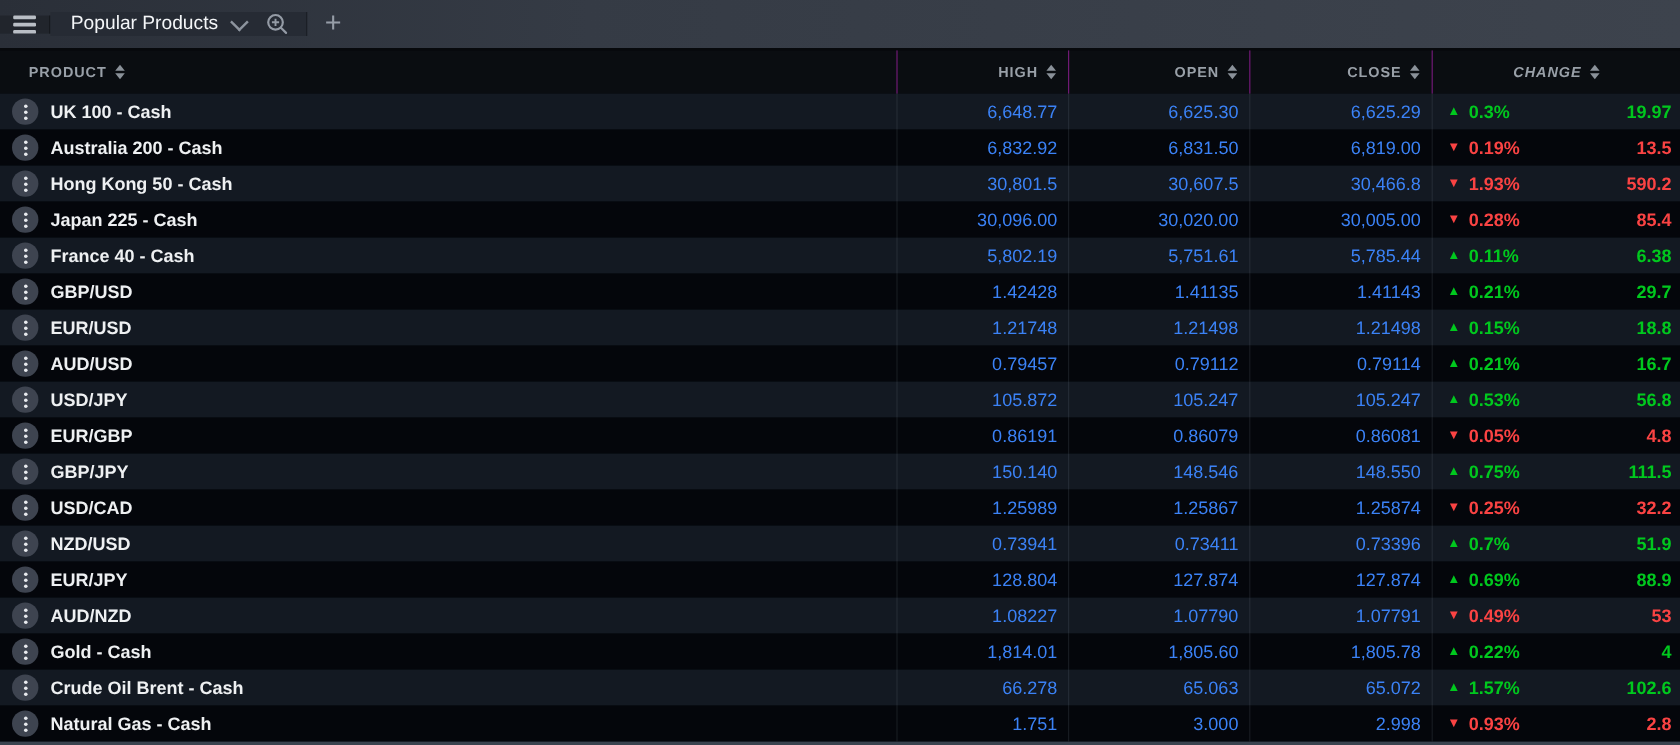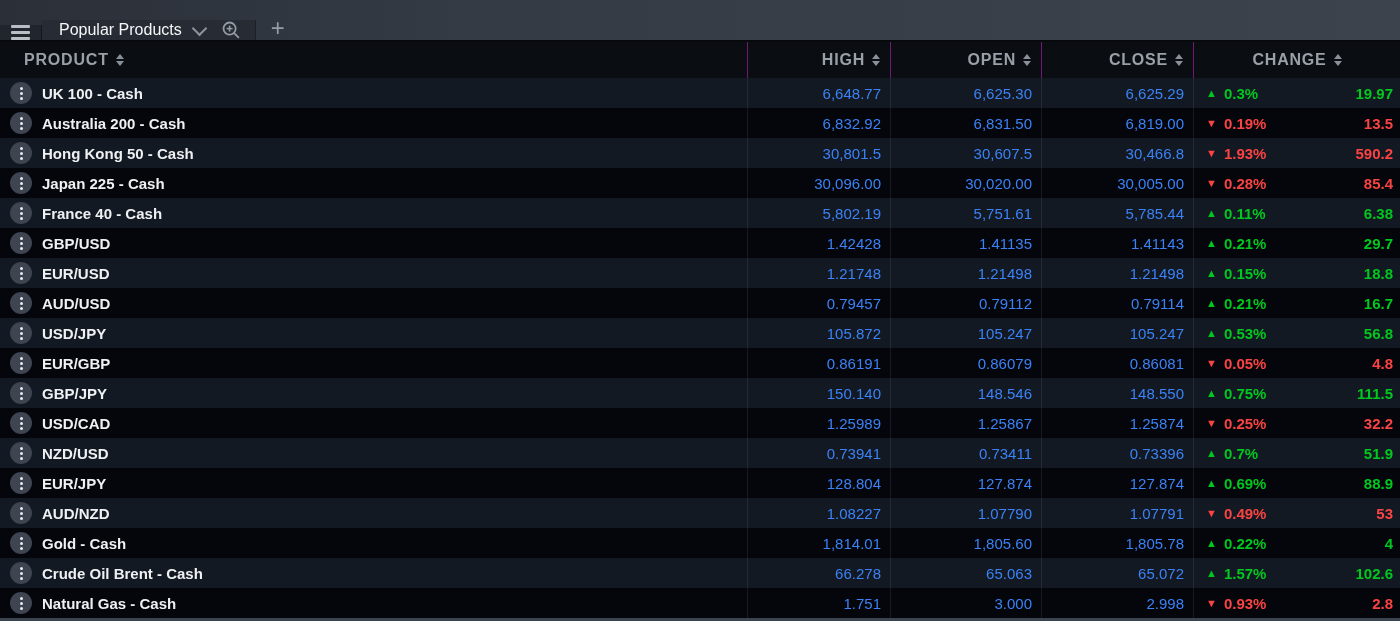--- a/index.html
+++ b/index.html
@@ -7,21 +7,21 @@
     width:1400px;height:621px;
     background:#04060b;
     font-family:"Liberation Sans",sans-serif;
     overflow:hidden;position:relative;
     -webkit-font-smoothing:antialiased;
   }
   
   .topbar{
     height:40px;
     background:linear-gradient(90deg,#2a2f38 0,#353b45 35%,#3d434d 100%);
-    display:flex;align-items:flex-end;
+    display:flex;align-items:center;
     border-bottom:2px solid #07090c;
   }
   .menu-btn{
     width:41px;background:#21252c;border-right:1px solid #14171c;
     display:flex;flex-direction:column;align-items:center;justify-content:center;
     gap:3px;cursor:pointer;flex:none;
   }
   .menu-btn b{width:19px;height:3px;background:#b9bec5;border-radius:1px;display:block;}
   .tab{
     display:flex;align-items:center;
@@ -37,26 +37,26 @@
   .zoom-ic{margin-left:12px;flex:none;cursor:pointer;display:block;}
   .add-btn{
     width:44px;display:flex;align-items:center;justify-content:center;
     color:#969da7;font-size:24px;font-weight:300;cursor:pointer;flex:none;
     line-height:1;
   }
   
   .grid{display:grid;grid-template-columns:1fr 143px 151px 152px 207px;}
   .thead{
     height:36px;background:#0a0d11;align-items:stretch;
-    color:#99a0a8;font-size:16px;font-weight:bold;letter-spacing:.8px;
+    color:#99a0a8;font-size:12px;font-weight:bold;letter-spacing:.8px;
   }
   .th{display:flex;align-items:center;gap:7px;padding:0 10px;cursor:pointer;}
   .th.first{padding-left:24px;}
   .th.right{justify-content:flex-end;}
-  .th.center{justify-content:center;}
+  .th.center{justify-content:center;font-style:italic;}
   .th.sep{border-left:1px solid #701a75;}
   .sort{display:inline-flex;flex-direction:column;gap:2px;flex:none;}
   .sort s{display:block;width:0;height:0;border-left:4px solid transparent;border-right:4px solid transparent;}
   .sort .u{border-bottom:5px solid #8a9199;}
   .sort .d{border-top:5px solid #8a9199;}
   
   .row{height:30px;align-items:stretch;cursor:pointer;}
   .row.light{background:#131922;}
   .row.dark{background:#04060b;}
   .cell{display:flex;align-items:center;height:100%;}

